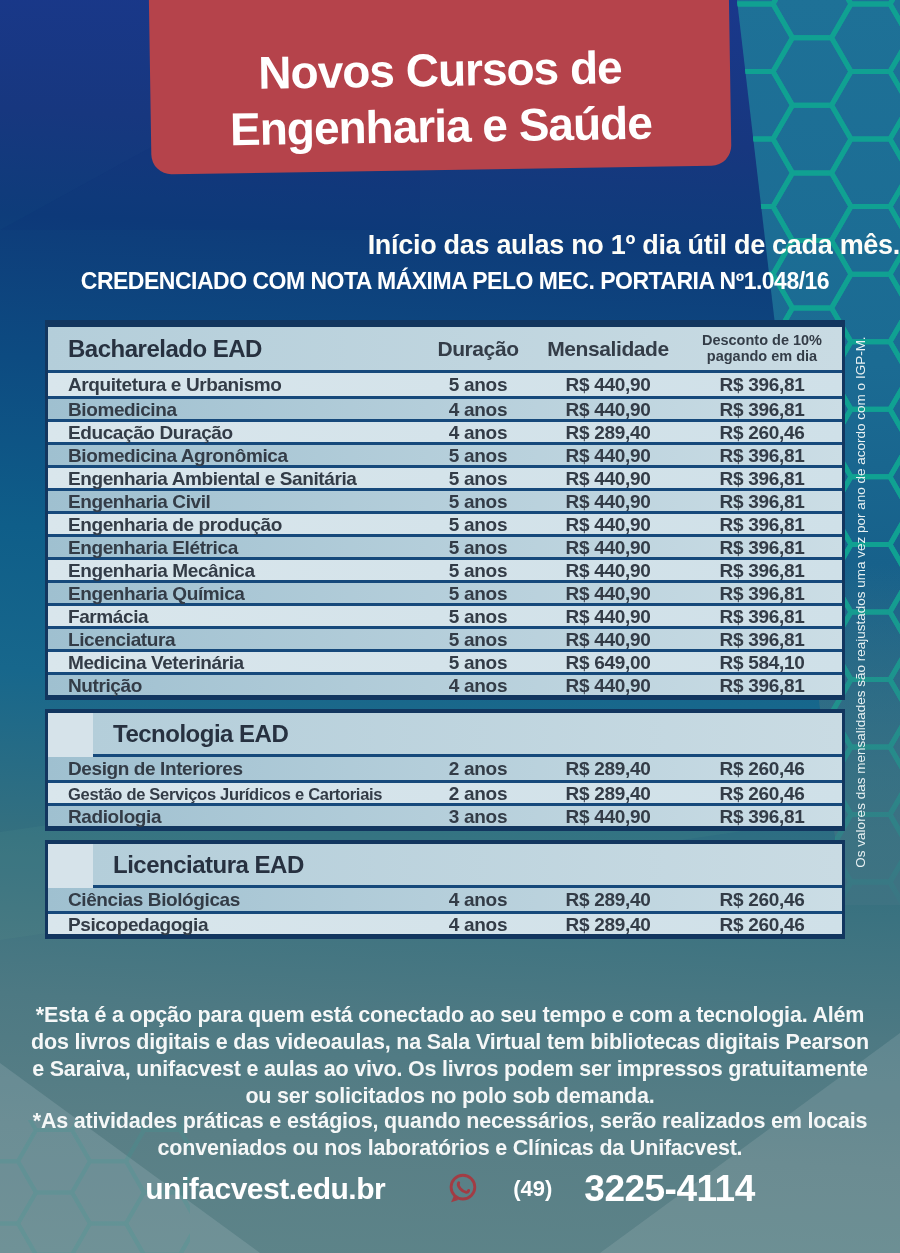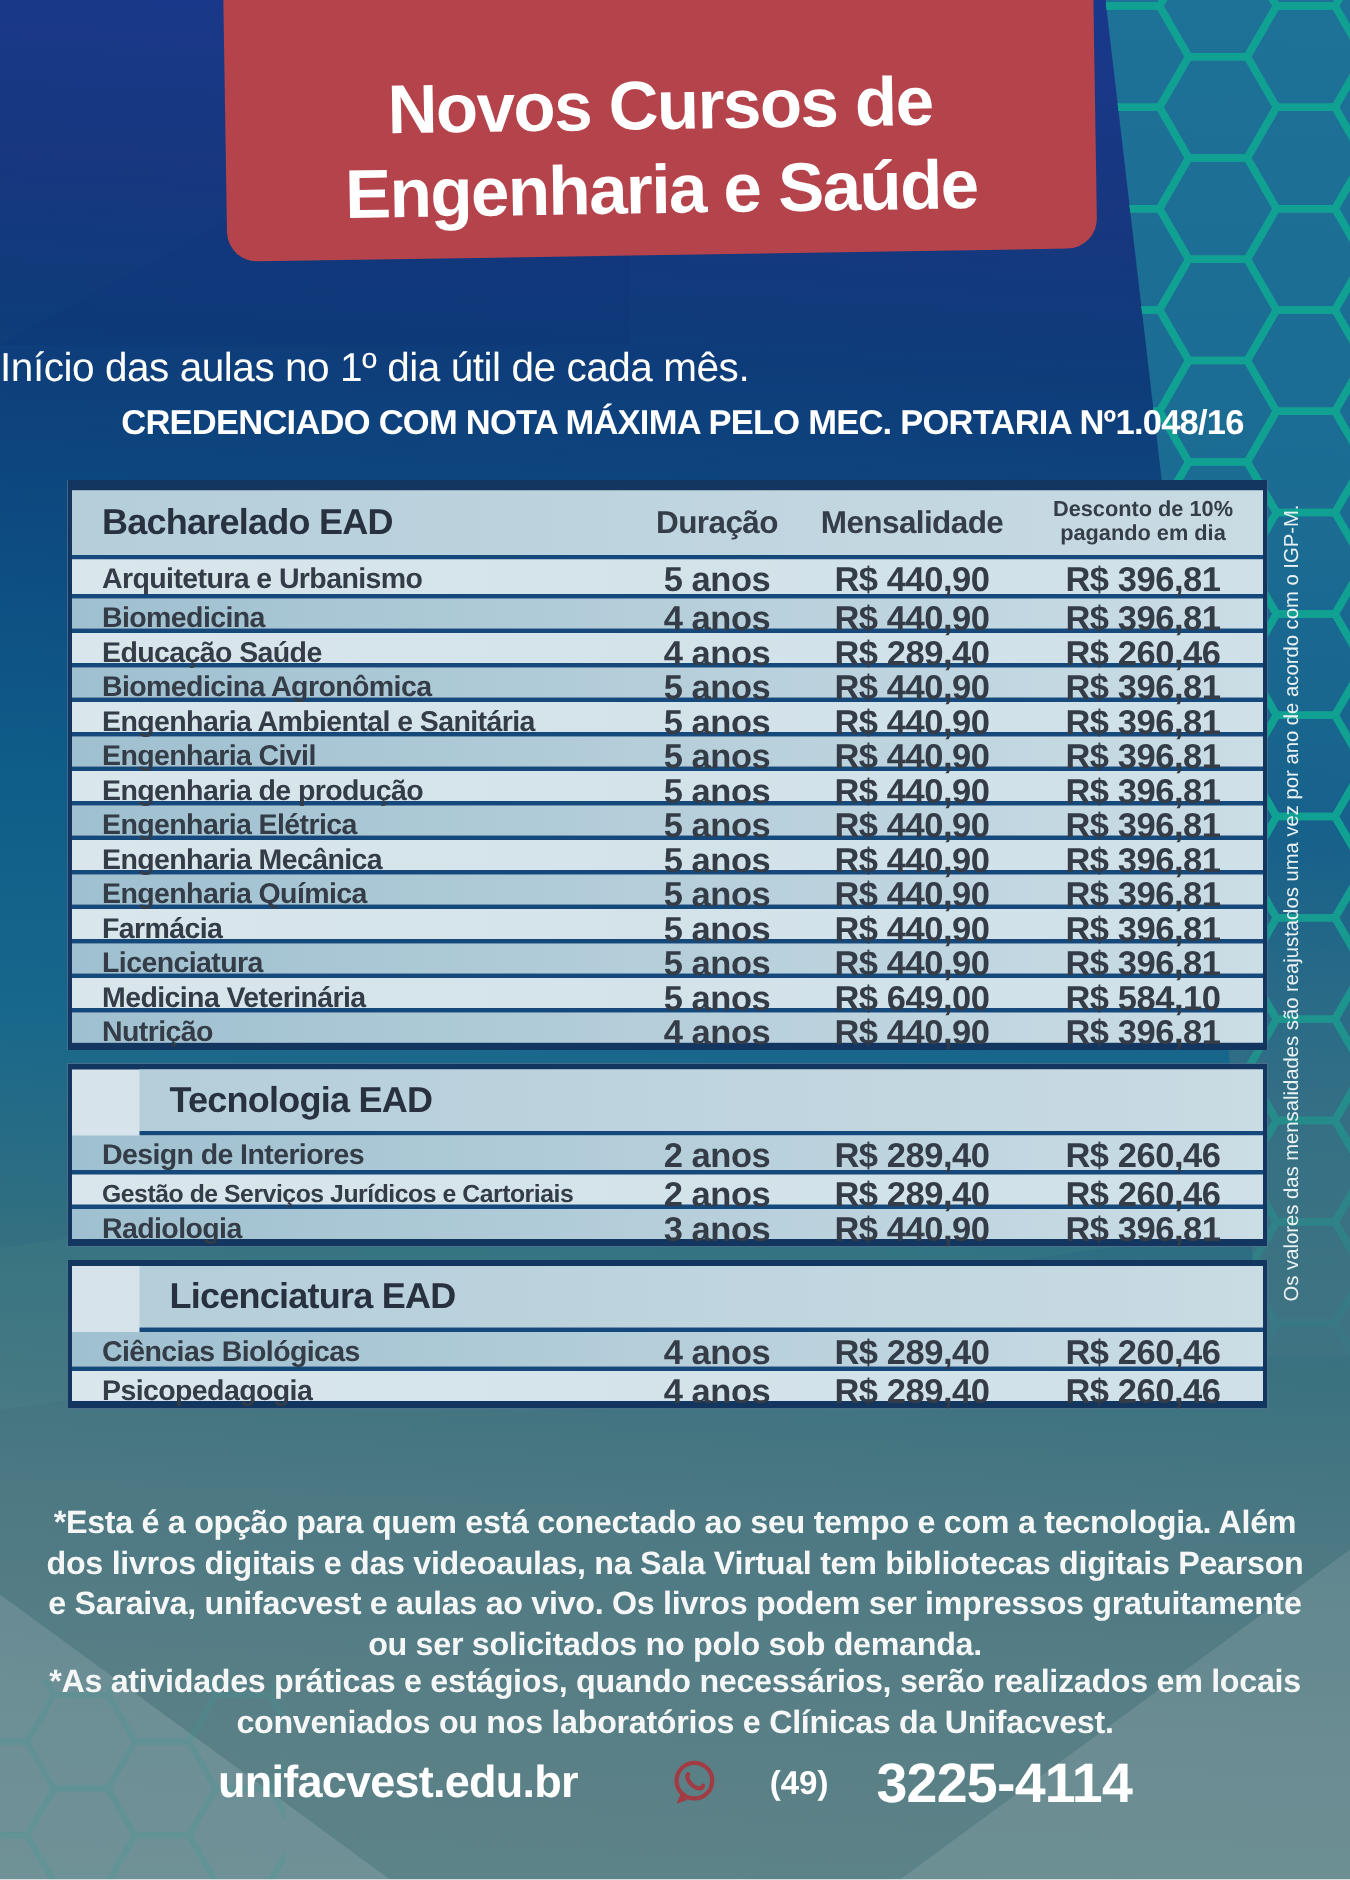--- a/index.html
+++ b/index.html
@@ -34,22 +34,22 @@
   .hex-corner { position:absolute; left:0; top:1120px; width:190px; height:133px; opacity:0.22; }
 
   
   .banner { position:absolute; left:150px; top:-32px; width:580px; height:202px;
     background:#b5434b; border-radius:20px; transform:rotate(-0.9deg);
     display:flex; align-items:flex-end; justify-content:center; }
   .banner-text { color:#ffffff; font-weight:700; font-size:46px; line-height:1.22;
     text-align:center; letter-spacing:-1px; padding-bottom:16px; }
 
   
-  .intro-1 { position:absolute; left:0; top:230px; width:900px; text-align:left;
-    color:#fdfdf8; font-weight:400; font-size:27px; letter-spacing:-0.3px; }
+  .intro-1 { position:absolute; left:0; top:230px; width:900px; text-align:right;
+    color:#fdfdf8; font-weight:700; font-size:27px; letter-spacing:-0.3px; }
   .intro-2 { position:absolute; left:0; top:268px; width:910px; text-align:center;
     color:#ffffff; font-weight:700; font-size:23px; letter-spacing:-0.5px; }
 
   
   .tables { position:absolute; left:45px; top:320px; width:800px; }
   .tblock { border:3px solid #12365f; border-top-width:7px; border-bottom-width:5px;
     margin-bottom:9px; background:#d6e3ea; }
   .tblock.sub { border-top-width:4px; }
   .thead { display:grid; grid-template-columns:1fr 112px 148px 160px; align-items:center;
     height:46px; background:linear-gradient(90deg,#b4ceda,#c9dbe3);
@@ -58,21 +58,21 @@
   .ttitle { font-size:24px; font-weight:700; color:#273140; padding-left:20px; letter-spacing:-0.5px; }
   .chdr { font-size:21px; font-weight:700; color:#343d48; text-align:center; letter-spacing:-0.4px; }
   .chdr2 { font-size:14.5px; font-weight:700; color:#343d48; text-align:center; line-height:1.08; }
   .trow { display:grid; grid-template-columns:1fr 112px 148px 160px; align-items:center; height:23px; }
   .trow + .trow { border-top:3px solid #16497b; }
   .trow.light { background:linear-gradient(90deg,#d9e6ec,#cfe0e8); }
   .trow.med   { background:linear-gradient(90deg,#9fc0d0,#cbdde5); }
   .c-name { font-size:19px; font-weight:700; color:#333c47; padding-left:20px;
     letter-spacing:-0.4px; white-space:nowrap; }
   .c-name.long { font-size:16.5px; letter-spacing:-0.3px; }
-  .c-val { font-size:23px; font-weight:700; color:#333c47; text-align:center; letter-spacing:-0.3px; }
+  .c-val { font-size:19px; font-weight:700; color:#333c47; text-align:center; letter-spacing:-0.3px; }
 
   
   .side-note { position:absolute; left:861px; top:602px; width:580px; height:16px;
     transform:translate(-50%,-50%) rotate(-90deg); color:#e9f1f3; font-size:13.5px;
     text-align:center; white-space:nowrap; letter-spacing:0; }
 
   
   .note { position:absolute; left:30px; width:840px; text-align:center;
     color:#f5f7f7; font-weight:700; font-size:21.5px; line-height:1.26; letter-spacing:-0.2px; }
   .note-1 { top:1002px; }
@@ -251,21 +251,21 @@
           <span class="c-val">R$ 440,90</span>
           <span class="c-val">R$ 396,81</span>
         </div>
         <div class="trow med">
           <span class="c-name">Biomedicina</span>
           <span class="c-val">4 anos</span>
           <span class="c-val">R$ 440,90</span>
           <span class="c-val">R$ 396,81</span>
         </div>
         <div class="trow light">
-          <span class="c-name">Educação Saúde</span>
+          <span class="c-name">Educação Duração</span>
           <span class="c-val">4 anos</span>
           <span class="c-val">R$ 289,40</span>
           <span class="c-val">R$ 260,46</span>
         </div>
         <div class="trow med">
           <span class="c-name">Biomedicina Agronômica</span>
           <span class="c-val">5 anos</span>
           <span class="c-val">R$ 440,90</span>
           <span class="c-val">R$ 396,81</span>
         </div>

